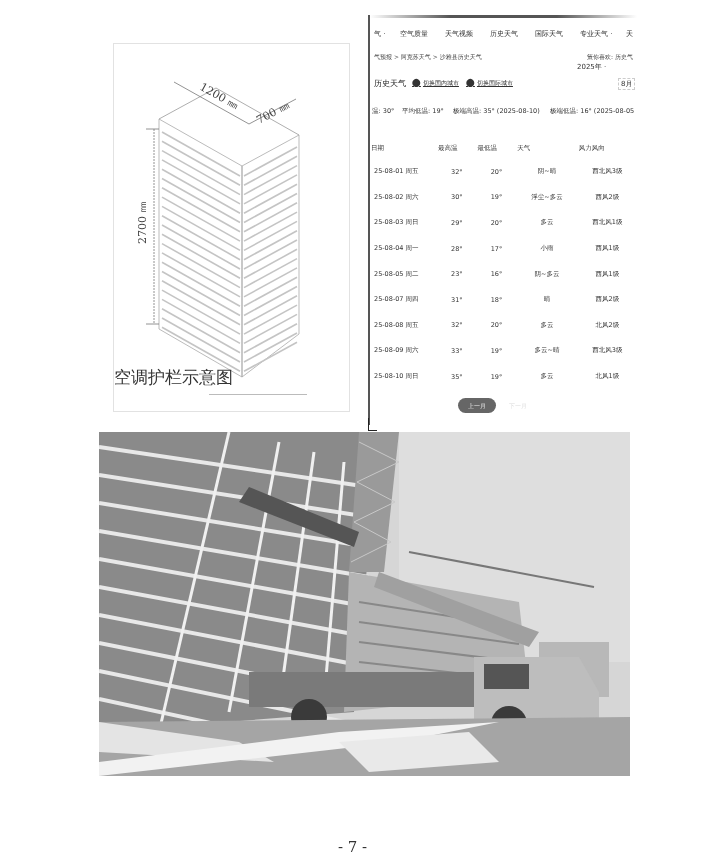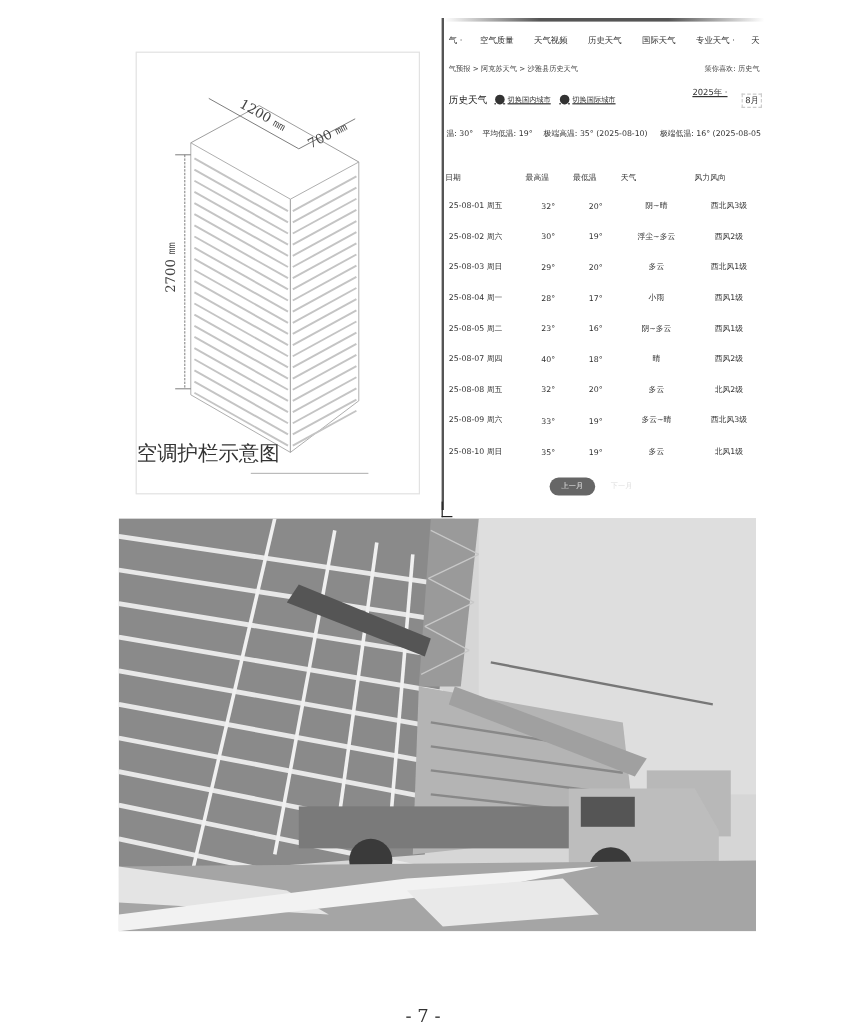--- a/index.html
+++ b/index.html
@@ -14,21 +14,21 @@
   
   .weather { position:absolute; left:368px; top:15px; width:267px; height:410px; background:#fff; border-left:2px solid #555; font-size:7px; color:#333; overflow:hidden; }
   .weather .topbar { position:absolute; left:0; top:0; width:100%; height:3px; background:linear-gradient(to right,#fff,#555 30%,#555 70%,#fff); }
   .nav { position:absolute; top:14px; left:0; width:100%; display:flex; }
   .nav span { margin-right:0; white-space:nowrap; }
   .crumb { position:absolute; top:38px; left:4px; font-size:6px; color:#444; }
   .right-note { position:absolute; top:38px; right:4px; font-size:6px; color:#444; }
   .hist-title { position:absolute; top:63px; left:4px; font-size:8px; color:#222; }
   .loc-link { position:absolute; top:63px; font-size:6px; color:#333; text-decoration:underline; }
   .loc-link .pin { text-decoration:none; font-size:8px; margin-right:2px; }
-  .year-sel { position:absolute; top:57px; left:207px; font-size:7px;text-decoration:underline; }
+  .year-sel { position:absolute; top:47px; left:207px; font-size:7px; }
   .month-sel { position:absolute; top:63px; left:248px; font-size:7px; border:1px dashed #ccc; padding:0 2px; }
   .summary { position:absolute; top:92px; left:0; font-size:6.5px; white-space:nowrap; color:#333; }
   .summary span { position:absolute; white-space:nowrap; }
 
   table.wx { position:absolute; top:122px; left:0; width:267px; border-collapse:collapse; font-size:6.5px; }
   table.wx th { font-weight:normal; height:20px; text-align:left; color:#333; }
   table.wx td { height:23.6px; text-align:center; color:#333; }
   table.wx td.date { text-align:left; padding-left:4px; width:62px;margin-left:40px; }
   .prev-btn { position:absolute; top:383px; left:88px; width:38px; height:15px; border-radius:8px; background:#666; color:#eee; font-size:6px; text-align:center; line-height:15px; }
   .next-btn { position:absolute; top:383px; left:137px; width:22px; height:15px; color:#ddd; font-size:6px; text-align:center; line-height:15px; }
@@ -182,21 +182,21 @@
         </tr>
       <tr>
           <td class="date">25-08-05 周二</td>
           <td>23°</td>
           <td>16°</td>
           <td>阴~多云</td>
           <td>西风1级</td>
         </tr>
       <tr>
           <td class="date">25-08-07 周四</td>
-          <td>40°</td>
+          <td>31°</td>
           <td>18°</td>
           <td>晴</td>
           <td>西风2级</td>
         </tr>
       <tr>
           <td class="date">25-08-08 周五</td>
           <td>32°</td>
           <td>20°</td>
           <td>多云</td>
           <td>北风2级</td>

